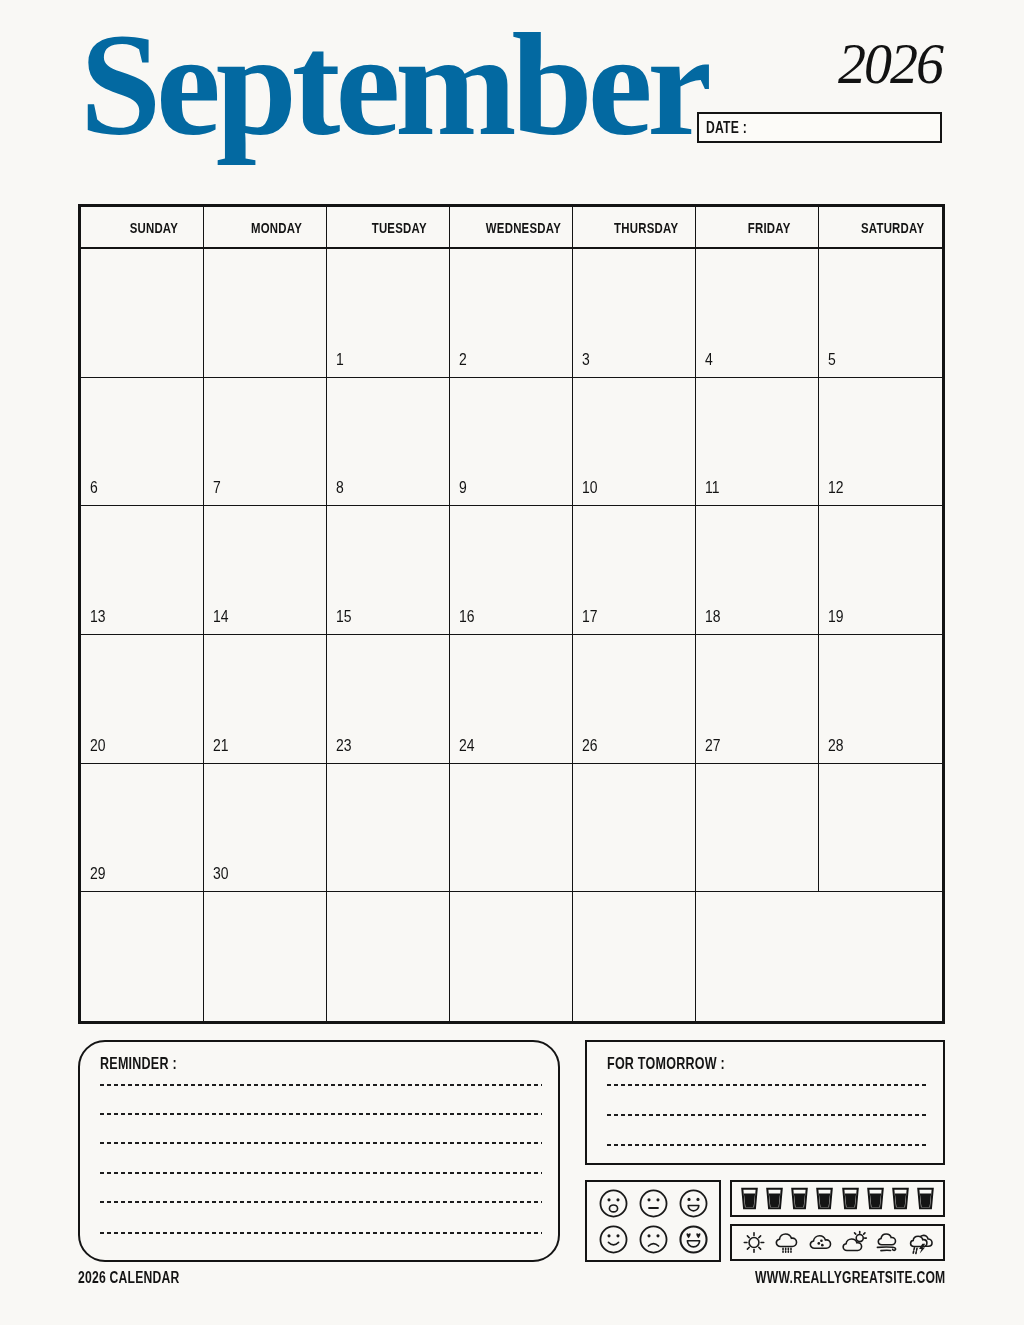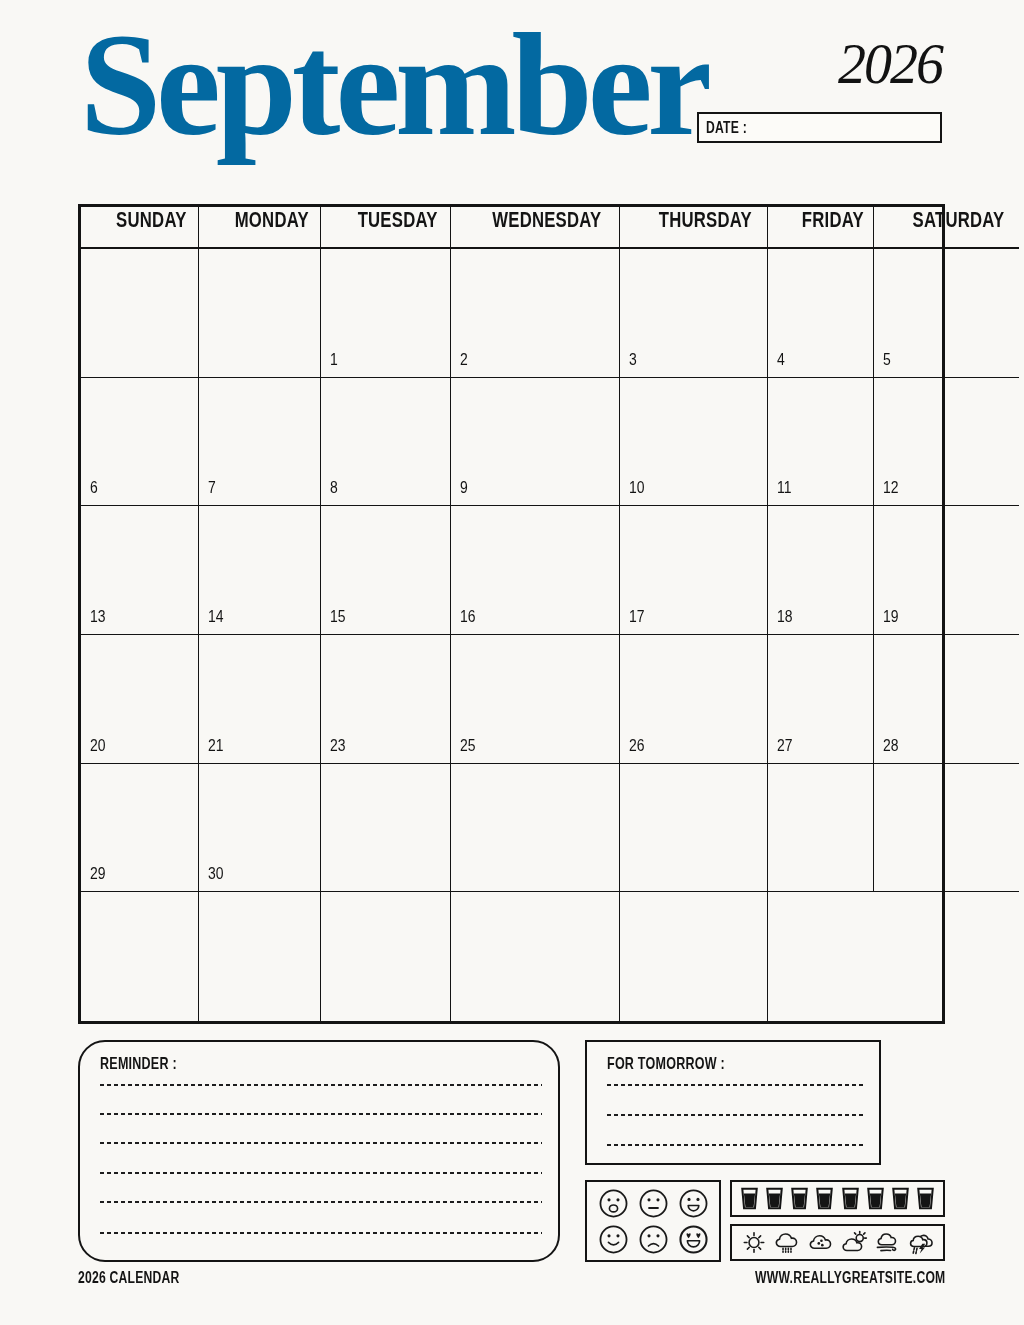--- a/index.html
+++ b/index.html
@@ -51,34 +51,34 @@
     display: grid;
     grid-template-columns: repeat(7, 1fr);
     grid-template-rows: 42px repeat(6, 1fr);
     border: 3px solid #141414;
     background: transparent;
   }
   .gcell { border-right: 1.6px solid #141414; border-bottom: 1.6px solid #141414; }
   .gcell:nth-child(7n) { border-right: none; }
   .gcell:nth-child(n+43) { border-bottom: none; }
   .ghead {
-    display: flex; align-items: flex-start; justify-content: center;
-    font-size: 22px; border-bottom: 2.2px solid #141414; padding-left: 24px;
+    display: flex; align-items: center; justify-content: center;
+    font-size: 15px; border-bottom: 2.2px solid #141414; padding-left: 24px;
   }
   .gday { position: relative; cursor: pointer; }
   .gday .num {
     position: absolute; left: 9px; bottom: 7px;
     font-size: 17px; font-weight: 400;
     display: inline-block; transform: scaleX(0.82); transform-origin: left bottom;
   }
   
   .box { position: absolute; border: 2.5px solid #141414; background: transparent; }
   .box .lbl { position: absolute; left: 20px; top: 12px; font-size: 16.5px; }
   .reminder { left: 78px;  top: 1040px; width: 482px; height: 222px; border-radius: 27px; }
-  .tomorrow { left: 585px; top: 1040px; width: 296px; height: 125px; }
+  .tomorrow { left: 585px; top: 1040px; width: 360px; height: 125px; }
   .dline {
     position: absolute; left: 20px; right: 16px; height: 2px;
     background: repeating-linear-gradient(90deg, #1d1d1d 0 4px, transparent 4px 7px);
     cursor: text;
   }
   .reminder .dline:nth-of-type(1){top:42px} .reminder .dline:nth-of-type(2){top:71px}
   .reminder .dline:nth-of-type(3){top:100px}.reminder .dline:nth-of-type(4){top:130px}
   .reminder .dline:nth-of-type(5){top:159px}.reminder .dline:nth-of-type(6){top:190px}
   .tomorrow .dline:nth-of-type(1){top:42px} .tomorrow .dline:nth-of-type(2){top:72px}
   .tomorrow .dline:nth-of-type(3){top:102px}
@@ -205,21 +205,21 @@
   <div class="gcell gday">
       <span class="num">20</span>
     </div>
   <div class="gcell gday">
       <span class="num">21</span>
     </div>
   <div class="gcell gday">
       <span class="num">23</span>
     </div>
   <div class="gcell gday">
-      <span class="num">25</span>
+      <span class="num">24</span>
     </div>
   <div class="gcell gday">
       <span class="num">26</span>
     </div>
   <div class="gcell gday">
       <span class="num">27</span>
     </div>
   <div class="gcell gday">
       <span class="num">28</span>
     </div>

